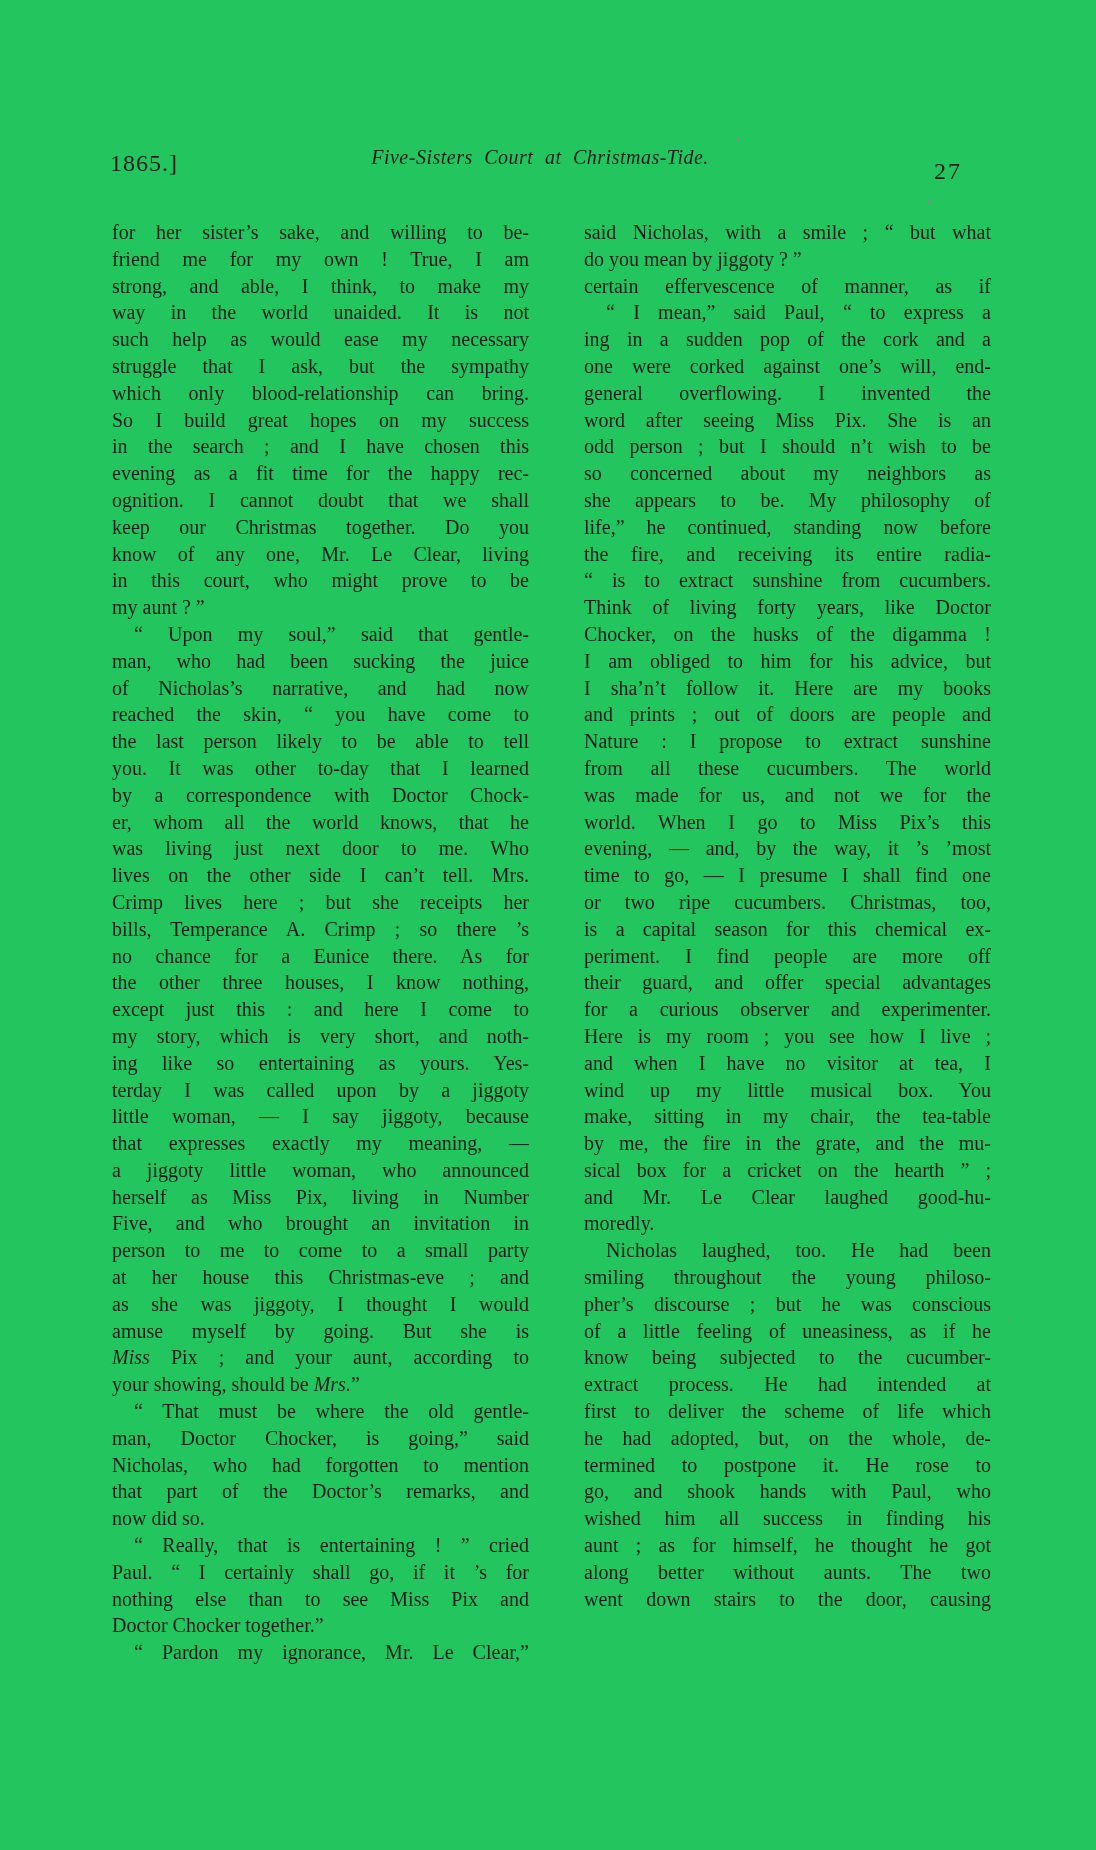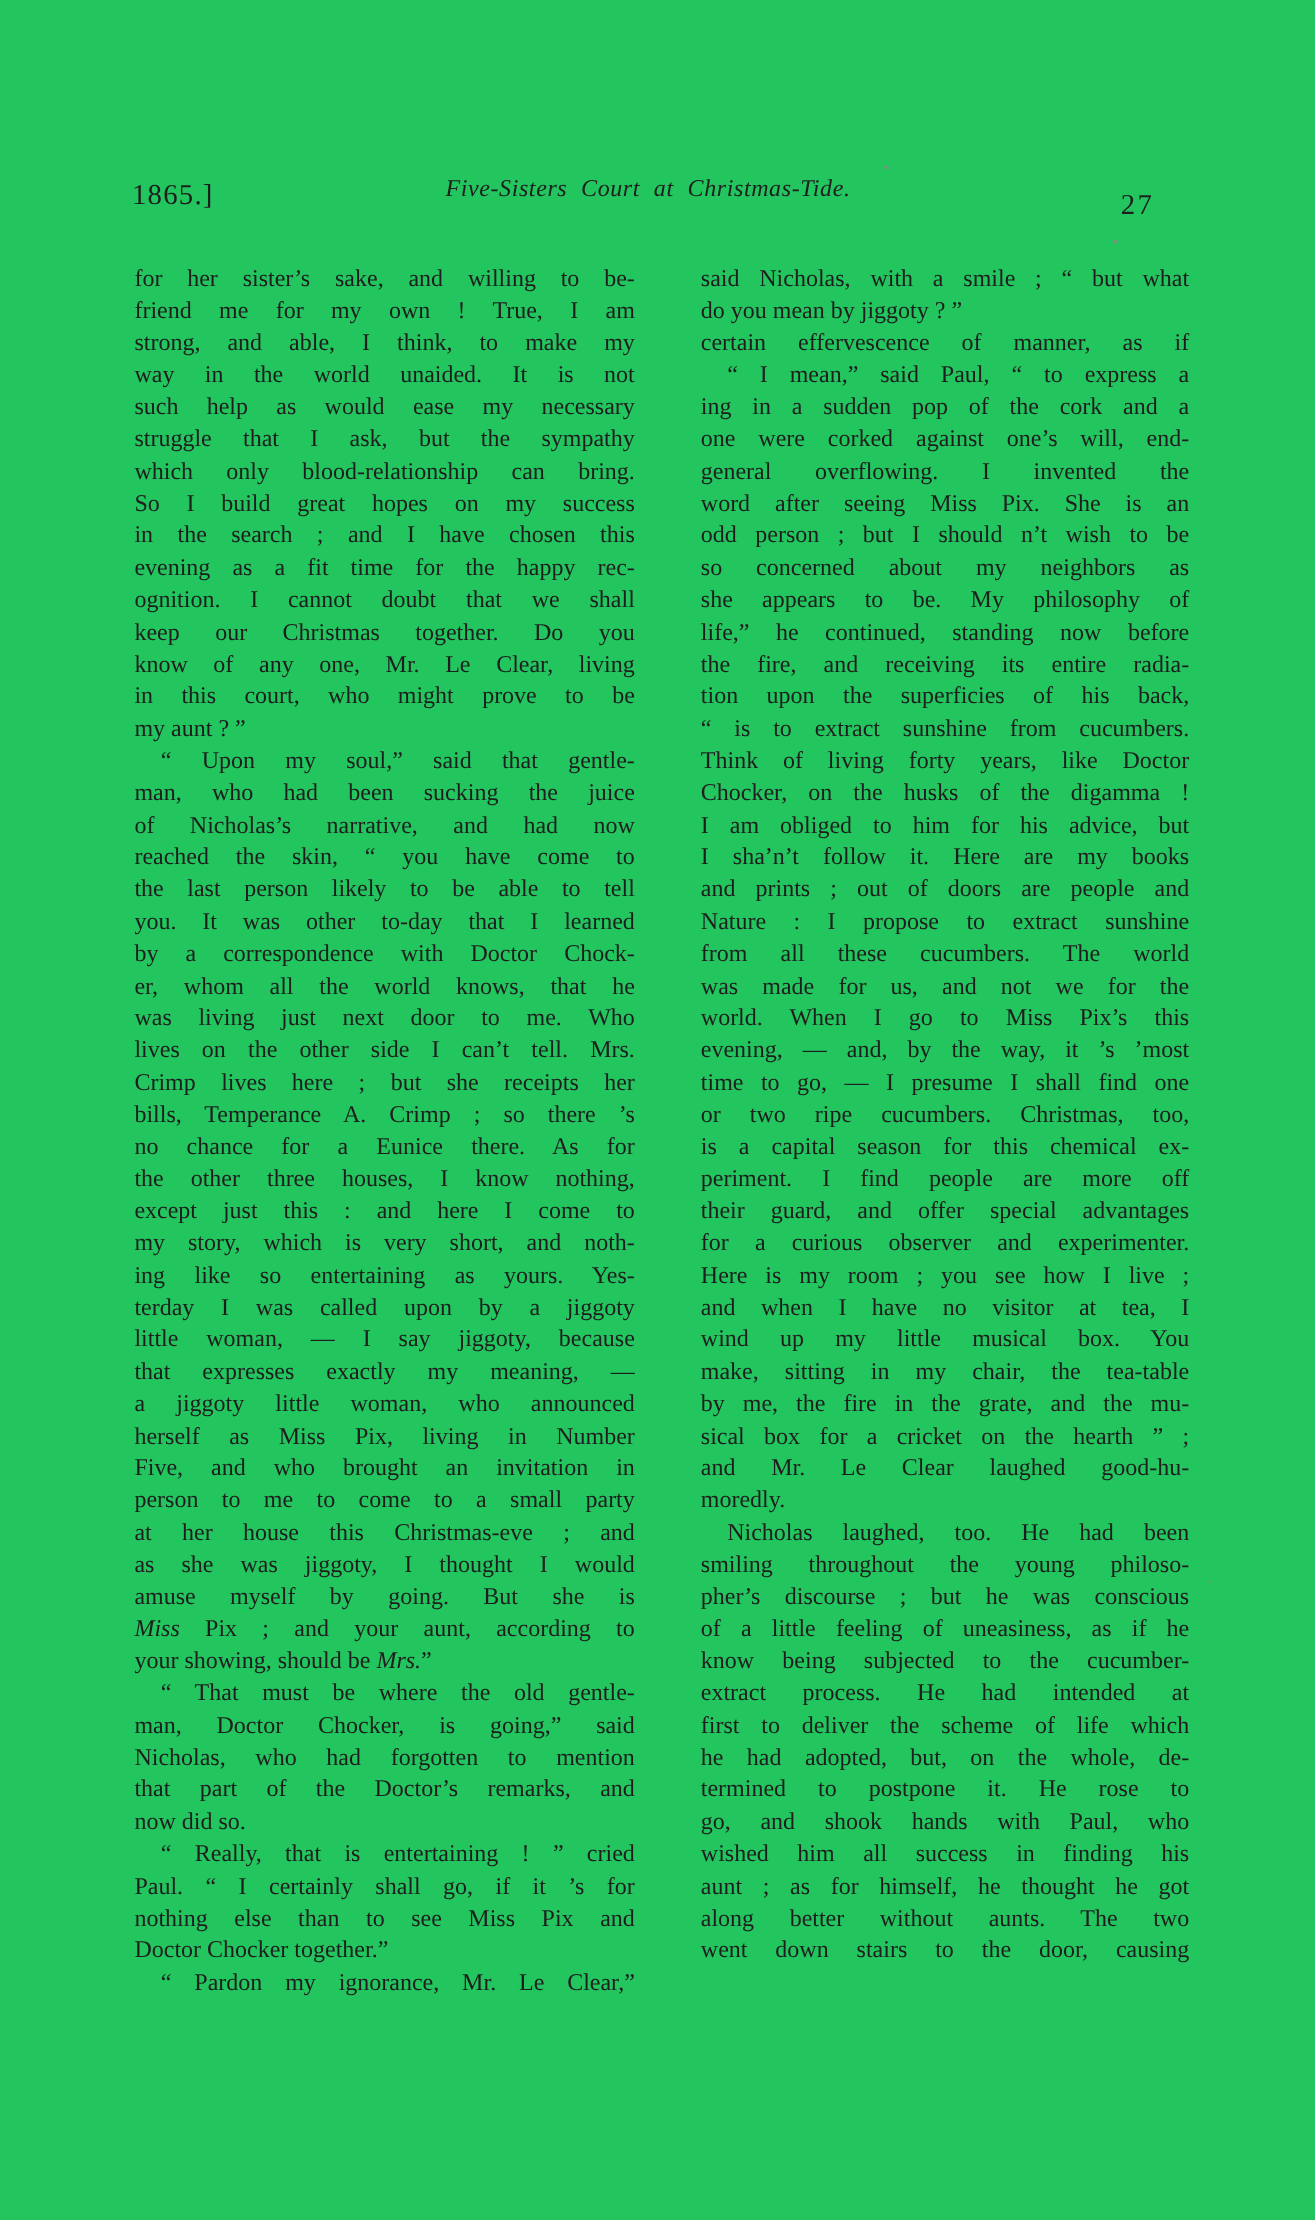--- a/index.html
+++ b/index.html
@@ -134,21 +134,20 @@
       <div class="line indent">“ I mean,” said Paul, “ to express a</div>
       <div class="line">ing in a sudden pop of the cork and a</div>
       <div class="line">one were corked against one’s will, end-</div>
       <div class="line">general overflowing.  I invented the</div>
       <div class="line">word after seeing Miss Pix.  She is an</div>
       <div class="line">odd person ; but I should n’t wish to be</div>
       <div class="line">so concerned about my neighbors as</div>
       <div class="line">she appears to be.  My philosophy of</div>
       <div class="line">life,” he continued, standing now before</div>
       <div class="line">the fire, and receiving its entire radia-</div>
-      <div class="line">tion upon the superficies of his back,</div>
       <div class="line">“ is to extract sunshine from cucumbers.</div>
       <div class="line">Think of living forty years, like Doctor</div>
       <div class="line">Chocker, on the husks of the digamma !</div>
       <div class="line">I am obliged to him for his advice, but</div>
       <div class="line">I sha’n’t follow it.  Here are my books</div>
       <div class="line">and prints ; out of doors are people and</div>
       <div class="line">Nature : I propose to extract sunshine</div>
       <div class="line">from all these cucumbers.  The world</div>
       <div class="line">was made for us, and not we for the</div>
       <div class="line">world.  When I go to Miss Pix’s this</div>

